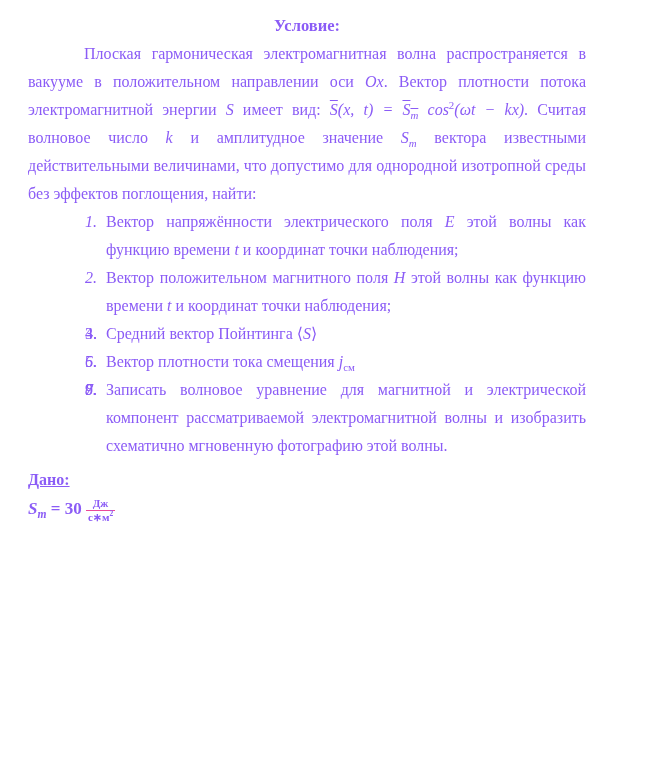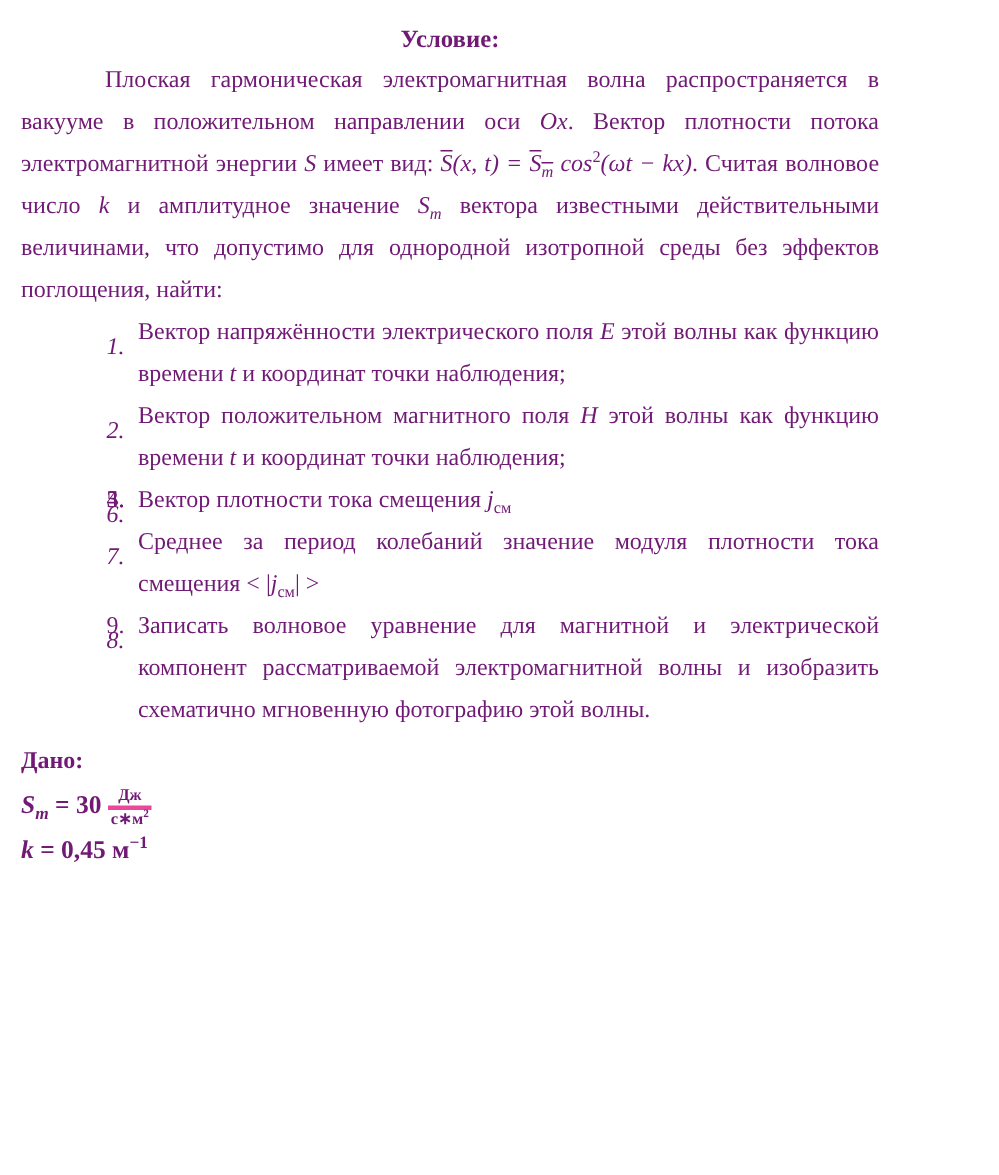--- a/index.html
+++ b/index.html
@@ -1,24 +1,24 @@
 <!DOCTYPE html>
 <html><head>
 <meta charset="utf-8">
 <style>
   html,body{margin:0;padding:0;background:#ffffff;}
   .page{
     width:600px;
     height:783px;
     box-sizing:border-box;
-    padding:12px 14px 10px 14px;
+    padding:12px 14px 10px 28px;
     font-family:"Liberation Serif", serif;
     font-size:16px;
     line-height:28px;
-    color:#701a75;
+    color:#8b5cf6;
     overflow:hidden;
     background:#fff;
   }
   .title{
     text-align:center;
     font-weight:bold;
     font-size:16.5px;
     margin:0;
   }
   .para{
@@ -28,44 +28,45 @@
   }
   .list{margin:0;}
   .item{
     position:relative;
     padding-left:78px;
     text-align:justify;
     margin:0;
   }
   .num{position:absolute;left:57px;}
   .num.i{font-style:italic;}
-  .i{font-style:italic;margin-top:10px;}
+  .i{font-style:italic;}
   .b{font-weight:bold;}
   .ovl{text-decoration:overline;}
   sub,sup{font-size:0.68em;line-height:0;}
   .given-label{
     font-weight:bold;
     margin:6px 0 0 0;
+    text-decoration:underline;
   }
   .given-line{
     font-weight:bold;
     font-size:17px;
     line-height:30px;
     margin:0;
   }
   .frac{
     display:inline-flex;
     flex-direction:column;
     text-align:center;
     vertical-align:middle;
     font-size:11px;
     line-height:1.15;
     font-weight:bold;
   }
-  .fr-num{border-bottom:3px solid #ec4899;padding:0 2px;}
+  .fr-num{border-bottom:1px solid #ec4899;padding:0 2px;}
   .fr-den{padding:0 2px;}
 </style>
 </head>
 <body>
 
 <div class="page">
 
   <h1 class="title">Условие:</h1>
 
   <p class="para"><span>Плоская гармоническая электромагнитная волна распространяется в вакууме в положительном направлении оси </span><span class="i">Ox</span><span>. Вектор плотности потока электромагнитной энергии </span><span class="i">S</span><span> имеет вид: </span><span class="i ovl">S</span><span class="i">(</span><span class="i">x</span><span class="i">, </span><span class="i">t</span><span class="i">) = </span><span class="ovl"><span class="i">S</span><sub class="i">m</sub></span><span class="i"> cos</span><sup>2</sup><span class="i">(ωt − kx)</span><span>. Считая волновое число </span><span class="i">k</span><span> и амплитудное значение </span><span><span class="i">S</span><sub class="i">m</sub></span><span> вектора известными действительными величинами, что допустимо для однородной изотропной среды без эффектов поглощения, найти:</span></p>
@@ -77,41 +78,40 @@
     </div>
     <div class="item">
       <span class="num i">2.</span>
       <span><span>Вектор положительном магнитного поля </span><span class="i">H</span><span> этой волны как функцию времени </span><span class="i">t</span><span> и координат точки наблюдения;</span></span>
     </div>
     <div class="item">
       <span class="num">3.</span>
     </div>
     <div class="item">
       <span class="num">4.</span>
+      <span><span>Средний вектор Пойнтинга ⟨</span><span class="i">S</span><span>⟩</span></span>
     </div>
     <div class="item">
       <span class="num">5.</span>
     </div>
     <div class="item">
       <span class="num i">6.</span>
       <span><span>Вектор плотности тока смещения </span><span class="i">j</span><sub>см</sub></span>
     </div>
     <div class="item">
       <span class="num i">7.</span>
-      <span><span>Среднее за период колебаний значение модуля плотности тока смещения &lt; |</span><span class="i">j</span><sub>см</sub><span>| &gt;</span></span>
     </div>
     <div class="item">
       <span class="num i">8.</span>
     </div>
     <div class="item">
       <span class="num">9.</span>
       <span><span>Записать волновое уравнение для магнитной и электрической компонент рассматриваемой электромагнитной волны и изобразить схематично мгновенную фотографию этой волны.</span></span>
     </div>
   </div>
 
   <p class="given-label">Дано:</p>
   <div class="given-line"><span class="b i">S</span><sub class="b i">m</sub><span class="b"> = 30 </span><span class="frac">
         <span class="fr-num"><span>Дж</span></span>
         <span class="fr-den"><span>с∗м</span><sup>2</sup></span>
       </span></div>
-  <div class="given-line"><span class="b i">k</span><span class="b"> = 0,45 </span><span class="b">м</span><sup class="b">−1</sup></div>
 
 </div>
 
 </body></html>

